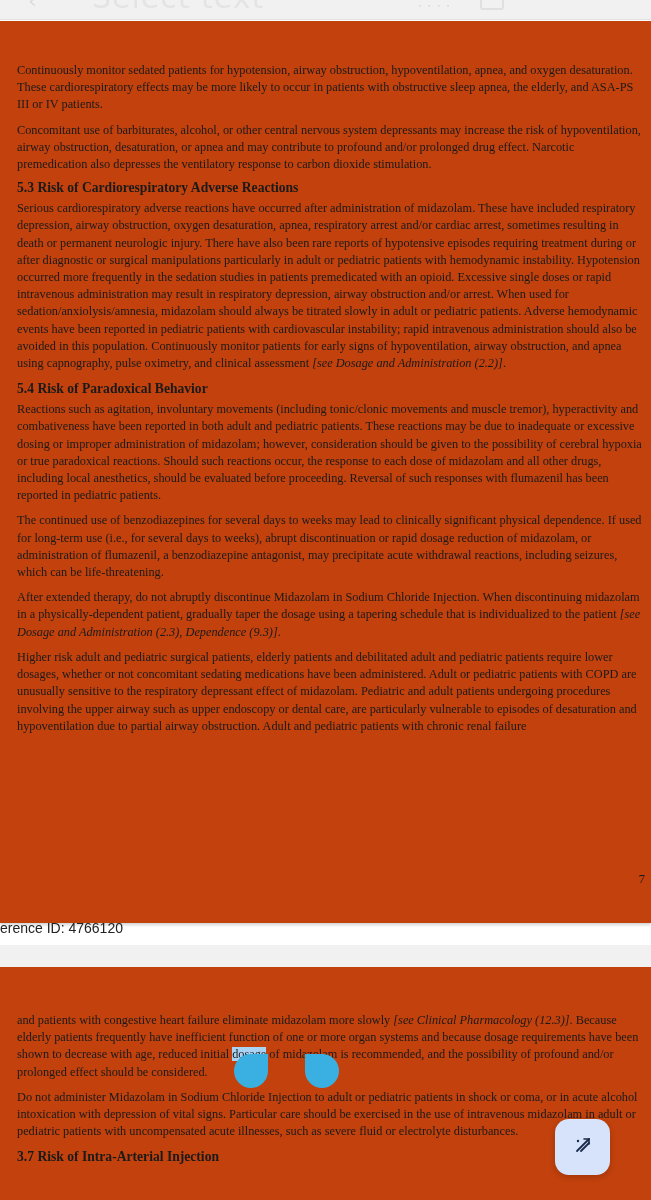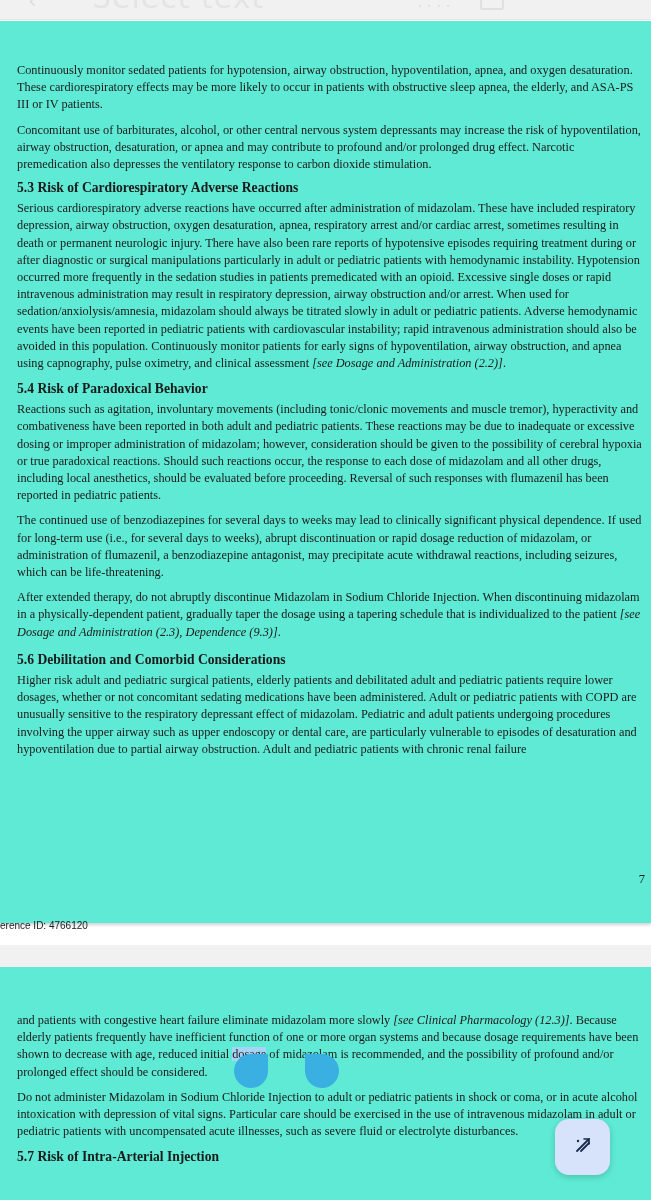--- a/index.html
+++ b/index.html
@@ -8,33 +8,33 @@
 
     .app-bar {
       position: absolute; left: 0; top: 0; width: 651px; height: 20px;
       background: #f1f1f1; border-bottom: 1px solid #e2e2e2; overflow: hidden;
     }
     .app-bar .back { position: absolute; left: 28px; top: -12px; font-family: "DejaVu Sans", sans-serif; font-size: 22px; color: #dcdcdc; }
     .app-bar .title { position: absolute; left: 92px; top: -20px; font-family: "DejaVu Sans", sans-serif; font-size: 30px; color: #e4e4e4; letter-spacing: 1px; }
     .app-bar .dots { position: absolute; left: 418px; top: 2px; font-family: "DejaVu Sans", sans-serif; font-size: 6px; color: #d6d6d6; letter-spacing: 2px; }
     .app-bar .box { position: absolute; left: 480px; top: -8px; width: 24px; height: 18px; border: 2px solid #e0e0e0; border-radius: 3px; }
 
-    .page { position: absolute; left: 0; width: 651px; background: #5eead4; }
+    .page { position: absolute; left: 0; width: 651px; background: #c2410c; }
     .page1 { top: 21px; height: 902px; box-shadow: 0 2px 3px rgba(0,0,0,0.18); }
     .gap { position: absolute; left: 0; top: 945px; width: 651px; height: 22px; background: #f1f1f1; }
     .page2 { top: 967px; height: 233px; }
 
     .content { position: absolute; left: 17px; width: 628px; font-size: 12.3px; line-height: 17.2px; }
     p.para { margin-bottom: 8px; }
     h3.sec { font-size: 13.6px; font-weight: bold; line-height: 17px; margin: 0 0 4px 0; }
     h3.sec .cont { display: block; padding-left: 21px; }
     em { font-style: italic; }
 
     .page-num { position: absolute; right: 6px; top: 851px; font-size: 12.5px; }
-    .ref-id { position: absolute; left: 0; top: 899px; font-family: "Liberation Sans", sans-serif; font-size: 10px; color: #222; }
+    .ref-id { position: absolute; left: 0; top: 899px; font-family: "Liberation Sans", sans-serif; font-size: 14px; color: #222; }
 
     .sel { background: #a9d3f5; }
     .handle { position: absolute; width: 34px; height: 34px; background: #3ab0e2; }
     .handle.left { left: 234px; top: 1054px; border-radius: 50% 0 50% 50%; }
     .handle.right { left: 305px; top: 1054px; border-radius: 0 50% 50% 50%; }
 
     .fab {
       position: absolute; left: 555px; top: 1119px; width: 55px; height: 56px;
       background: #d6e3fb; border-radius: 14px; box-shadow: 0 2px 6px rgba(0,0,0,0.18);
       display: flex; align-items: center; justify-content: center;
@@ -62,36 +62,35 @@
     </p>
 
     <h3 class="sec">5.4 Risk of Paradoxical Behavior</h3>
     <p class="para">Reactions such as agitation, involuntary movements (including tonic/clonic movements and muscle tremor), hyperactivity and combativeness have been reported in both adult and pediatric patients. These reactions may be due to inadequate or excessive dosing or improper administration of midazolam; however, consideration should be given to the possibility of cerebral hypoxia or true paradoxical reactions. Should such reactions occur, the response to each dose of midazolam and all other drugs, including local anesthetics, should be evaluated before proceeding. Reversal of such responses with flumazenil has been reported in pediatric patients.</p>
 
     <p class="para">The continued use of benzodiazepines for several days to weeks may lead to clinically significant physical dependence. If used for long-term use (i.e., for several days to weeks), abrupt discontinuation or rapid dosage reduction of midazolam, or administration of flumazenil, a benzodiazepine antagonist, may precipitate acute withdrawal reactions, including seizures, which can be life-threatening.</p>
     <p class="para">
       <span>After extended therapy, do not abruptly discontinue Midazolam in Sodium Chloride Injection. When discontinuing midazolam in a physically-dependent patient, gradually taper the dosage using a tapering schedule that is individualized to the patient </span><em>[see Dosage and Administration (2.3), Dependence (9.3)]</em><span>.</span>
     </p>
 
-    <h3 class="sec" style="margin-top:10px;">5.6 Debilitation and Comorbid Considerations</h3>
     <p class="para">Higher risk adult and pediatric surgical patients, elderly patients and debilitated adult and pediatric patients require lower dosages, whether or not concomitant sedating medications have been administered. Adult or pediatric patients with COPD are unusually sensitive to the respiratory depressant effect of midazolam. Pediatric and adult patients undergoing procedures involving the upper airway such as upper endoscopy or dental care, are particularly vulnerable to episodes of desaturation and hypoventilation due to partial airway obstruction. Adult and pediatric patients with chronic renal failure</p>
   </div>
   <div class="page-num">7</div>
   <div class="ref-id">erence ID: 4766120</div>
 </div>
 
 <div class="gap"></div>
 
 <div class="page page2">
   <div class="content" style="top:45px;">
     <p class="para">
       <span>and patients with congestive heart failure eliminate midazolam more slowly </span><em>[see Clinical Pharmacology (12.3)]</em><span>. Because elderly patients frequently have inefficient function of one or more organ systems and because dosage requirements have been shown to decrease with age, reduced initial </span><span class="sel">dosage</span><span> of midazolam is recommended, and the possibility of profound and/or prolonged effect should be considered.</span>
     </p>
     <p class="para">Do not administer Midazolam in Sodium Chloride Injection to adult or pediatric patients in shock or coma, or in acute alcohol intoxication with depression of vital signs. Particular care should be exercised in the use of intravenous midazolam in adult or pediatric patients with uncompensated acute illnesses, such as severe fluid or electrolyte disturbances.</p>
-    <h3 class="sec">5.7 Risk of Intra-Arterial Injection</h3>
+    <h3 class="sec">3.7 Risk of Intra-Arterial Injection</h3>
   </div>
 </div>
 
 <div class="handle left"></div>
 <div class="handle right"></div>
 
 <div class="fab">
   <span>
     <svg width="18" height="18" viewBox="0 0 18 18">
       <line x1="3" y1="15" x2="15" y2="3" stroke="#1b2a4a" stroke-width="1.8" stroke-linecap="round"></line>

